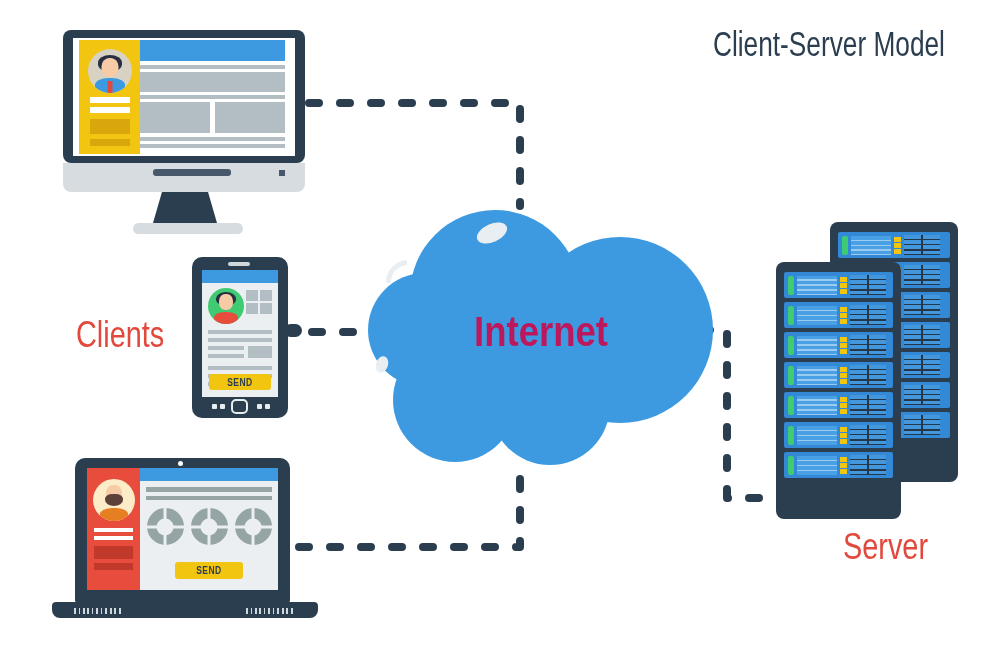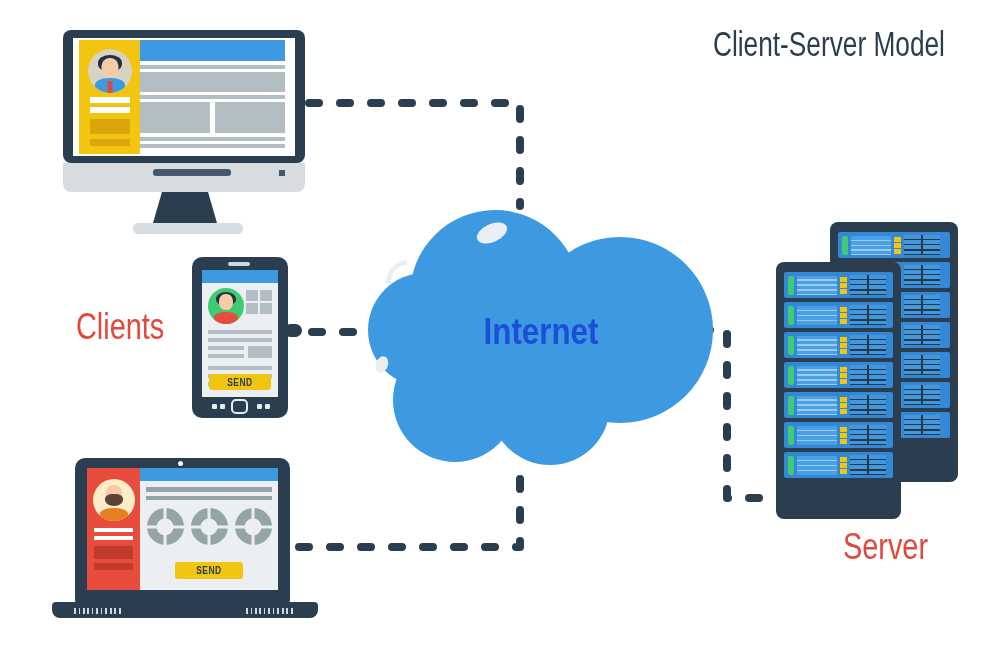--- a/index.html
+++ b/index.html
@@ -34,21 +34,21 @@
   .c6 { left:82px;  top:55px;  width:160px; height:160px; }
   .hl1 { position:absolute; left:108px; top:14px; width:32px; height:18px;
          background:#e9eef2; border-radius:50%; transform:rotate(-24deg); }
   .hl2 { position:absolute; left:18px; top:50px; width:44px; height:44px;
          border:5px solid transparent; border-top:5px solid #e9eef2;
          border-radius:50%; transform:rotate(-48deg); }
   .hl3 { position:absolute; left:8px; top:146px; width:12px; height:17px;
          background:#e9eef2; border-radius:50%; transform:rotate(18deg); }
   .cloud-label { position:absolute; left:0; right:0; top:0; bottom:14px;
          display:flex; align-items:center; justify-content:center;
-         color:#1d4ed8; font-size:36px; font-weight:bold; }
+         color:#be185d; font-size:42px; font-weight:bold; }
   .cloud-label span { display:inline-block; transform:scaleX(.87); }
 
   
   .bar { background:#b2bec3; }
 
   
   .monitor { z-index:3; }
   .mon-bezel { left:63px; top:30px; width:242px; height:133px; background:#2b3e50; border-radius:8px; }
   .mon-screen { left:73px; top:38px; width:222px; height:118px; background:#ffffff; }
   .mon-side { position:absolute; left:6px; top:2px; width:61px; height:114px; background:#f2c511; padding-top:9px; text-align:center; }
@@ -163,21 +163,21 @@
   <div class="hl2"></div>
   <div class="hl3"></div>
   <div class="cloud-label">
       <span>Internet</span>
     </div>
 </div>
 
 <div class="abs title-label" style="left:713px; top:24px;">
   <span class="squeeze" style="transform:scaleX(.75);">Client-Server Model</span>
 </div>
-<div class="abs big-label" style="left:76px; top:306px;text-align:center;">
+<div class="abs big-label" style="left:76px; top:314px;text-align:center;">
   <span class="squeeze">Clients</span>
 </div>
 <div class="abs big-label" style="left:843px; top:526px;">
   <span class="squeeze">Server</span>
 </div>
 
 <div class="monitor">
   <div class="abs mon-bezel"></div>
   <div class="abs mon-screen">
     <div class="mon-side">

